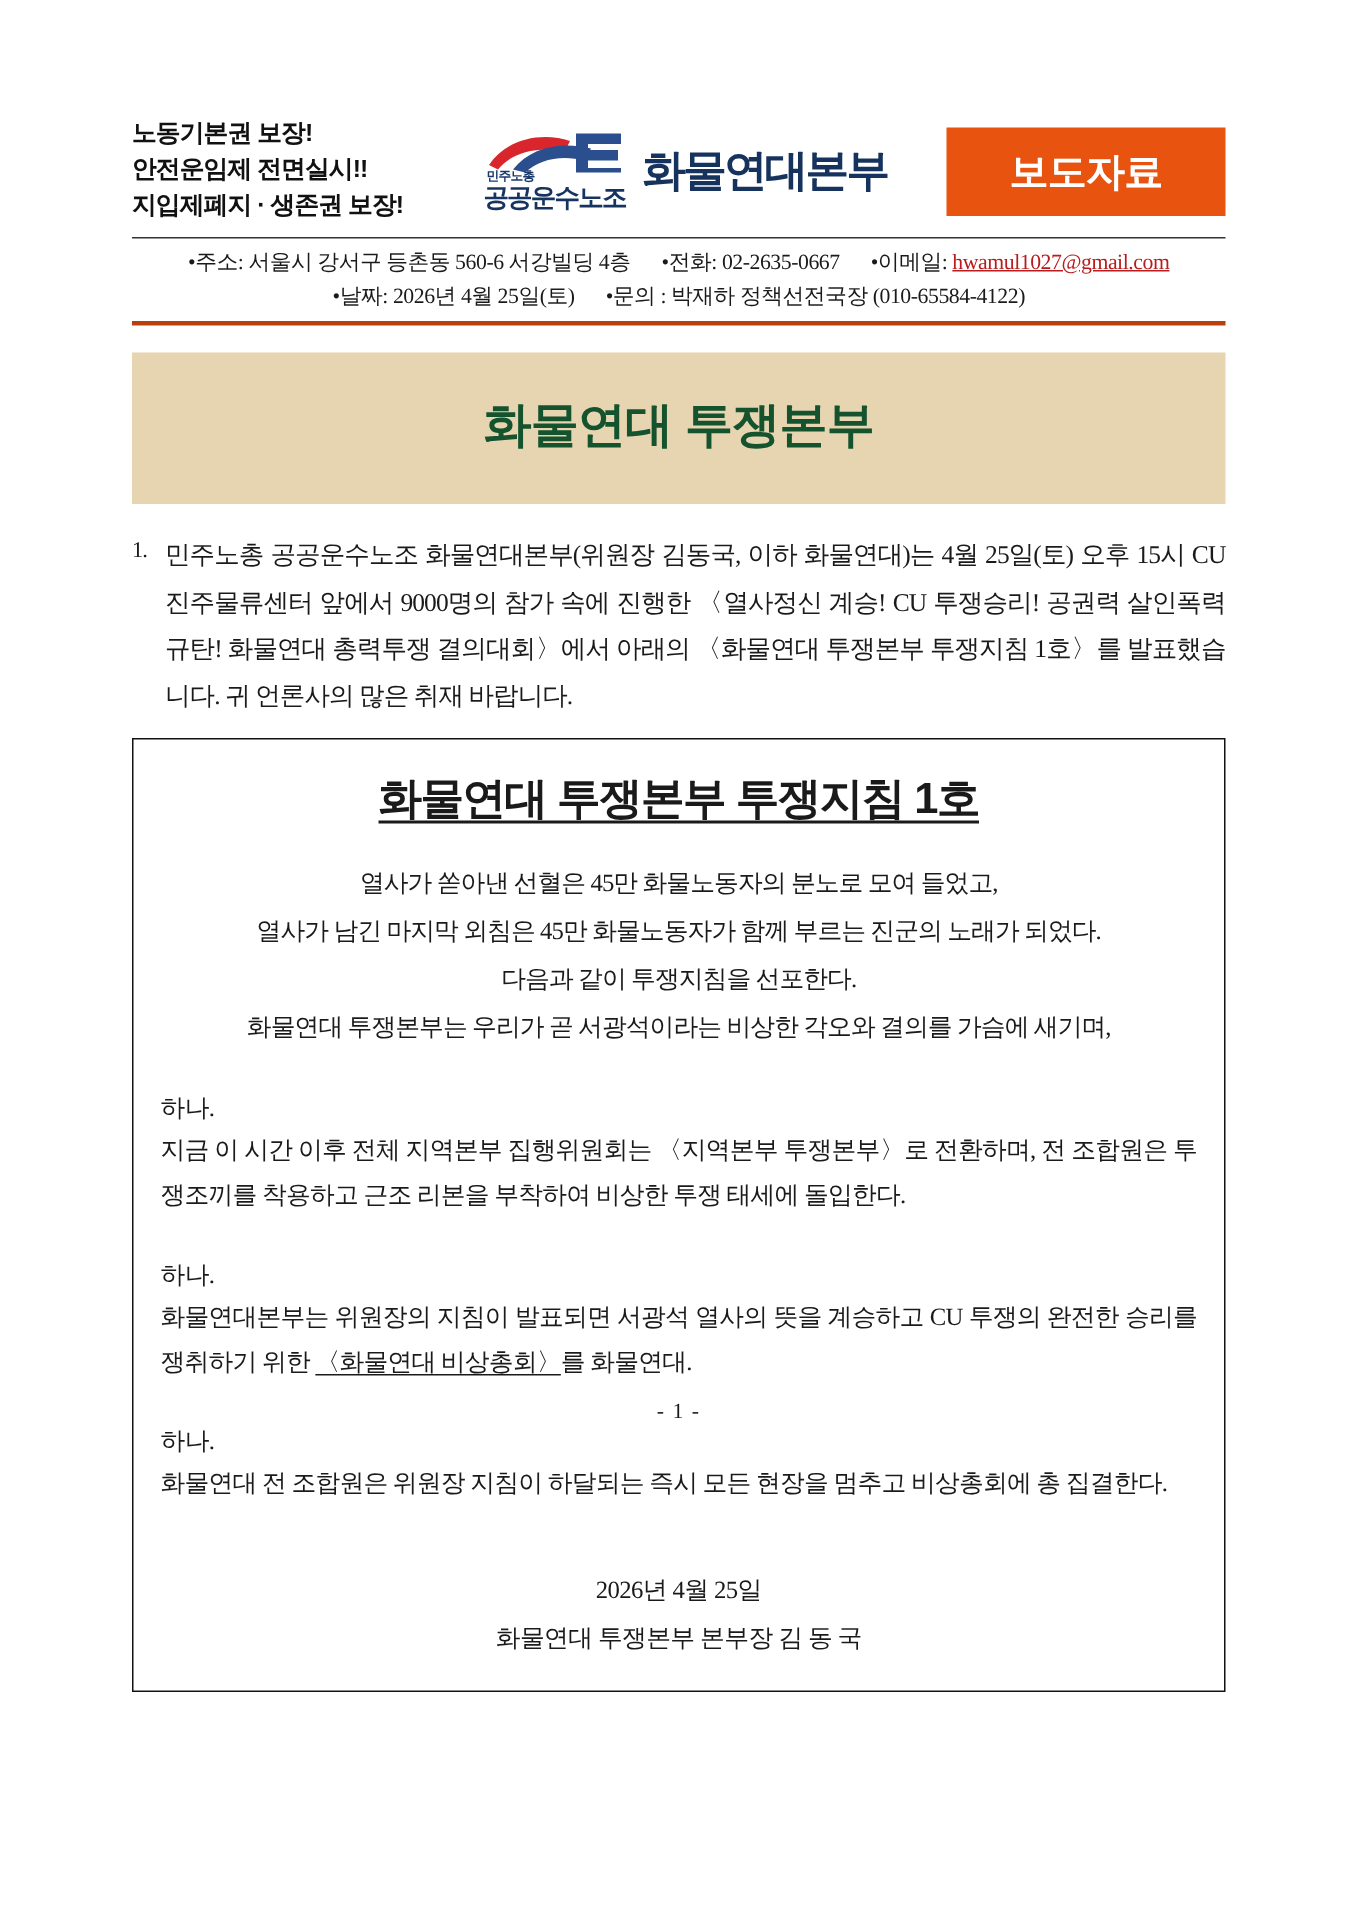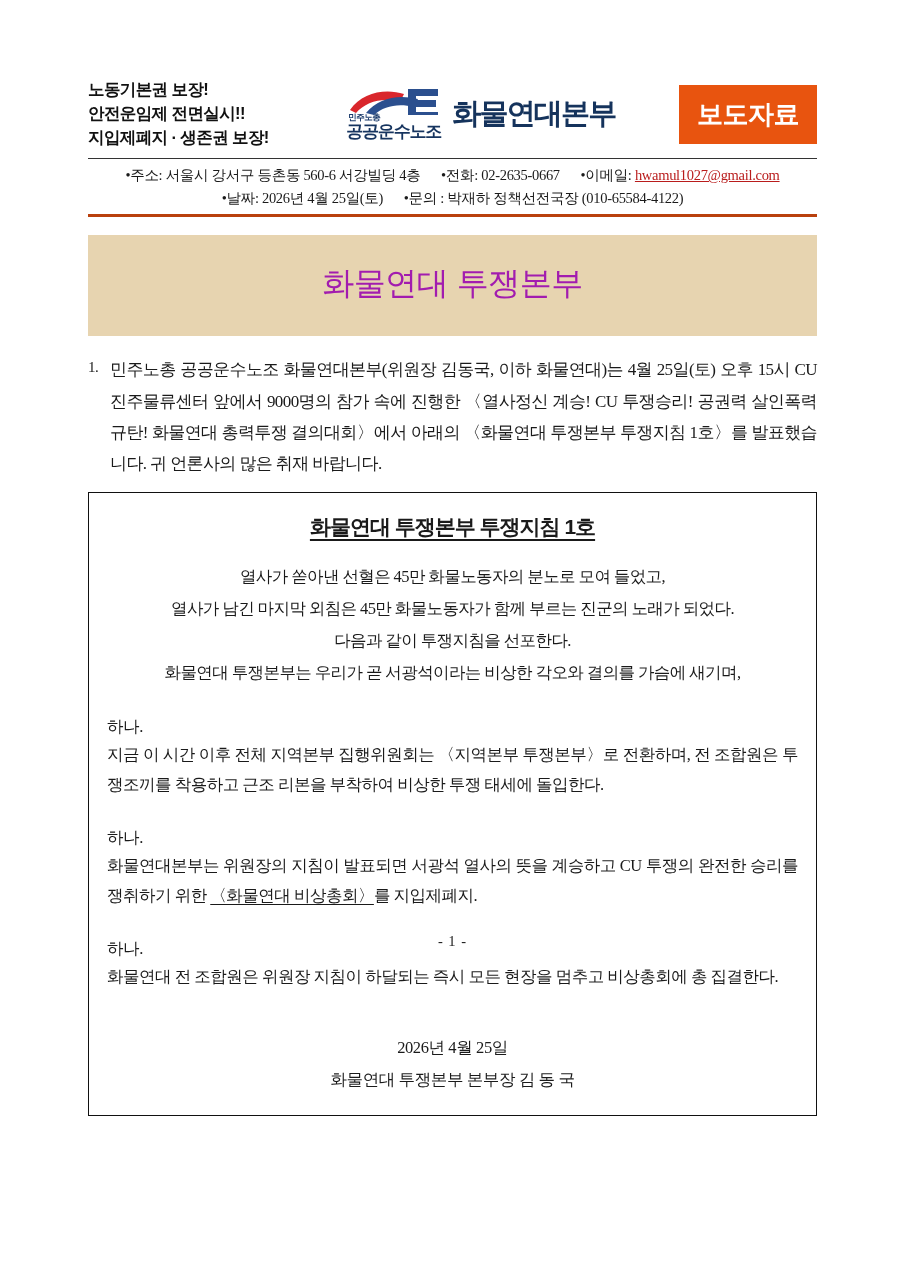--- a/index.html
+++ b/index.html
@@ -80,21 +80,21 @@
     letter-spacing: -1.8px;
     margin-left: 2px;
   }
   .press-badge {
     background: #e8540f;
     color: #ffffff;
     font-family: "Liberation Sans", sans-serif;
     font-weight: bold;
     font-size: 26px;
     letter-spacing: -0.5px;
-    padding: 12px 18px;
+    padding: 12px 42px;
     white-space: nowrap;
   }
 
   
   .rule-top {
     border-top: 1px solid #333;
     margin-top: 8px;
   }
   .contact {
     text-align: center;
@@ -112,24 +112,24 @@
   }
 
   
   .title-banner {
     background: #e7d4b0;
     text-align: center;
     padding: 22px 0 26px 0;
   }
   .title-banner .line {
     font-family: "Liberation Sans", sans-serif;
-    font-weight: normal;
+    font-weight: bold;
     font-size: 32px;
     letter-spacing: -0.5px;
-    color: #a21caf;
+    color: #14532d;
     line-height: 1.65;
   }
 
   
   .intro {
     display: flex;
     margin-top: 18px;
     font-size: 17px;
     line-height: 1.85;
     letter-spacing: -0.6px;
@@ -147,21 +147,21 @@
   
   .box {
     border: 1.5px solid #111;
     margin-top: 12px;
     padding: 16px 18px 20px 18px;
   }
   .box-title {
     text-align: center;
     font-family: "Liberation Sans", sans-serif;
     font-weight: bold;
-    font-size: 21px;
+    font-size: 29px;
     letter-spacing: -1px;
     text-decoration: underline;
     text-underline-offset: 5px;
     margin: 4px 0 20px 0;
   }
   .verse {
     text-align: center;
     font-size: 16.5px;
     line-height: 1.95;
     letter-spacing: -0.6px;
@@ -267,21 +267,21 @@
       <div>화물연대 투쟁본부는 우리가 곧 서광석이라는 비상한 각오와 결의를 가슴에 새기며,</div>
     </div>
 
     <div class="clause">
       <div class="head">하나.</div>
       <div class="text">지금 이 시간 이후 전체 지역본부 집행위원회는 〈지역본부 투쟁본부〉로 전환하며, 전 조합원은 투쟁조끼를 착용하고 근조 리본을 부착하여 비상한 투쟁 태세에 돌입한다.</div>
     </div>
 
     <div class="clause">
       <div class="head">하나.</div>
-      <div class="text"><span>화물연대본부는 위원장의 지침이 발표되면 서광석 열사의 뜻을 계승하고 CU 투쟁의 완전한 승리를 쟁취하기 위한 </span><span class="u">〈화물연대 비상총회〉</span><span>를 지입제폐지.</span></div>
+      <div class="text"><span>화물연대본부는 위원장의 지침이 발표되면 서광석 열사의 뜻을 계승하고 CU 투쟁의 완전한 승리를 쟁취하기 위한 </span><span class="u">〈화물연대 비상총회〉</span><span>를 화물연대.</span></div>
     </div>
 
     <div class="clause">
       <div class="head">하나.</div>
       <div class="text">화물연대 전 조합원은 위원장 지침이 하달되는 즉시 모든 현장을 멈추고 비상총회에 총 집결한다.</div>
     </div>
 
     <div class="sign">
       <div>2026년 4월 25일</div>
       <div>화물연대 투쟁본부 본부장 김 동 국</div>

